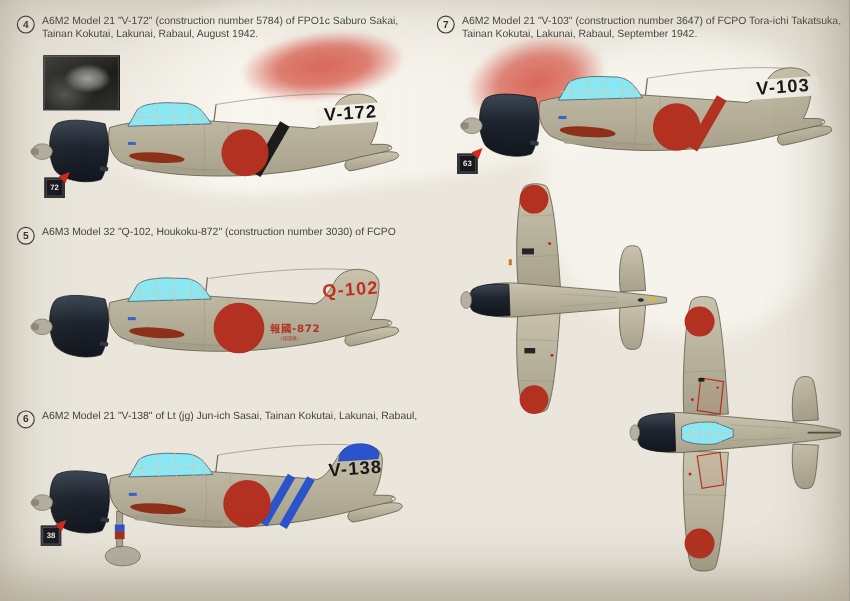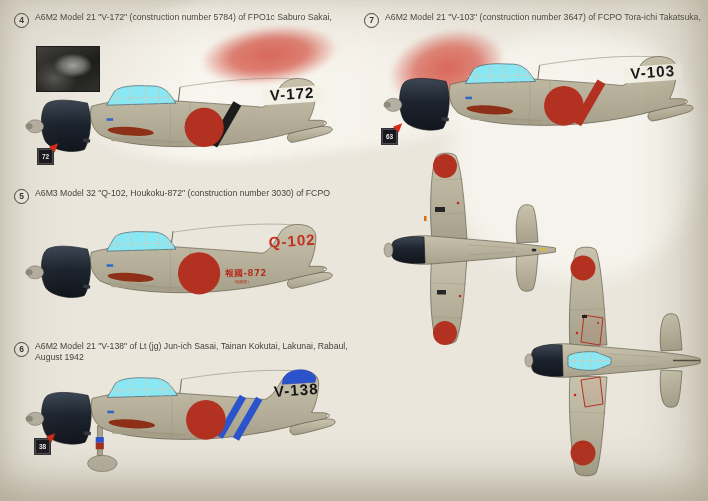--- a/index.html
+++ b/index.html
@@ -76,39 +76,40 @@
 
   <div class="flag flagW1"></div>
   <div class="flag flagW2"></div>
   <div class="flag flagR1"></div>
   <div class="flag flagR2"></div>
 
   <div class="cap" style="left:14px;top:12px">
     <span class="num">4</span>
     <div>
       <div>A6M2 Model 21 "V-172" (construction number 5784) of FPO1c Saburo Sakai,</div>
+      <div>Tainan Kokutai, Lakunai, Rabaul, August 1942.</div>
     </div>
   </div>
   <div class="cap" style="left:14px;top:188px">
     <span class="num">5</span>
     <div>
       <div>A6M3 Model 32 "Q-102, Houkoku-872" (construction number 3030) of FCPO</div>
     </div>
   </div>
   <div class="cap" style="left:14px;top:341px">
     <span class="num">6</span>
     <div>
       <div>A6M2 Model 21 "V-138" of Lt (jg) Jun-ich Sasai, Tainan Kokutai, Lakunai, Rabaul,</div>
-      <div>August 1942</div>
     </div>
   </div>
   <div class="cap" style="left:364px;top:12px">
     <span class="num">7</span>
     <div>
       <div>A6M2 Model 21 "V-103" (construction number 3647) of FCPO Tora-ichi Takatsuka,</div>
+      <div>Tainan Kokutai, Lakunai, Rabaul, September 1942.</div>
     </div>
   </div>
 
   <div class="photo"></div>
 
   <svg class="art" style="left:18px;top:74px;width:322px" viewBox="0 0 640 185">
     <path class="wire" d="M322,26 C420,10 510,5 560,11"></path>
     <path class="mast" d="M318,60 L322,26"></path>
     <path class="af" d="M540,118 C570,108 602,102 618,105 C628,107 626,114 616,118 C590,126 558,134 544,136 C534,133 533,124 540,118 Z"></path>
     <path class="af" d="M146,64 C190,52 240,48 292,52 C366,57 440,62 486,66 C502,60 512,40 522,24 C530,12 550,6 568,10 C585,13 593,23 592,37 C591,58 586,78 578,92 L600,92 C616,93 618,100 602,104 L556,114 C470,138 378,147 300,144 C240,142 186,134 162,120 C148,108 140,88 146,64 Z"></path>

